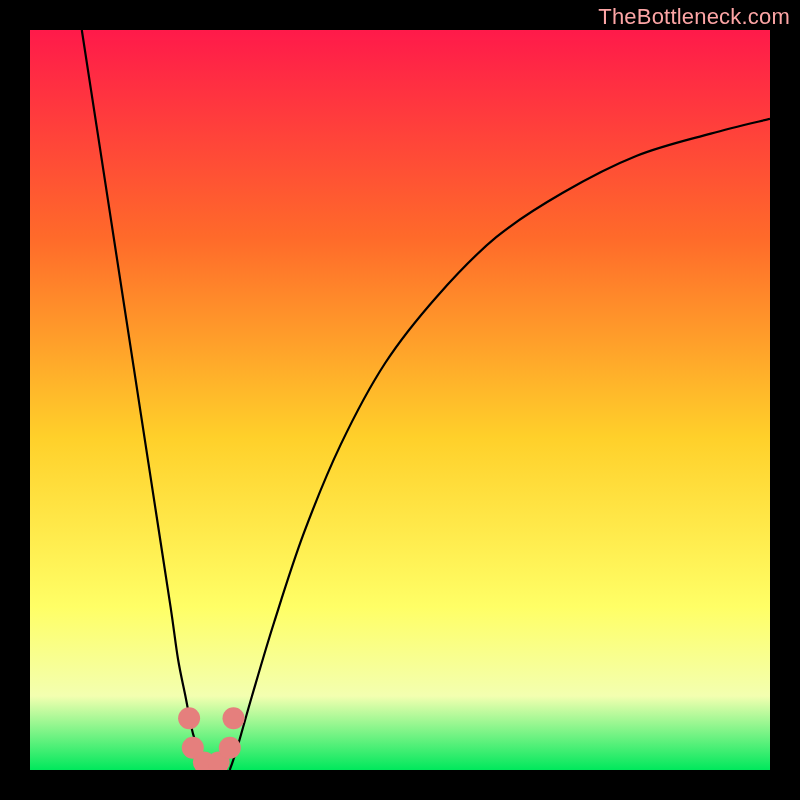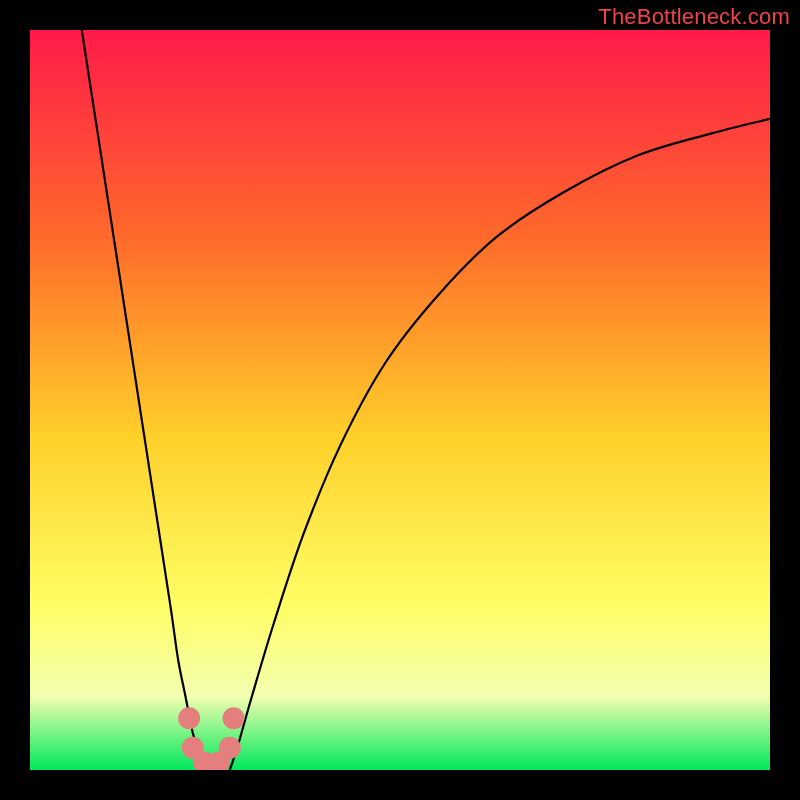--- a/index.html
+++ b/index.html
@@ -23,21 +23,21 @@
     position: absolute;
     left: 30px;
     top: 30px;
     width: 740px;
     height: 740px;
   }
   .watermark {
     position: absolute;
     top: 4px;
     right: 10px;
-    color: #ef4444;
+    color: #fca5a5;
     font-size: 22px;
     font-weight: 500;
     letter-spacing: 0.2px;
     user-select: none;
   }
   svg { display: block; }
 </style>
 </head>
 <body>
 

